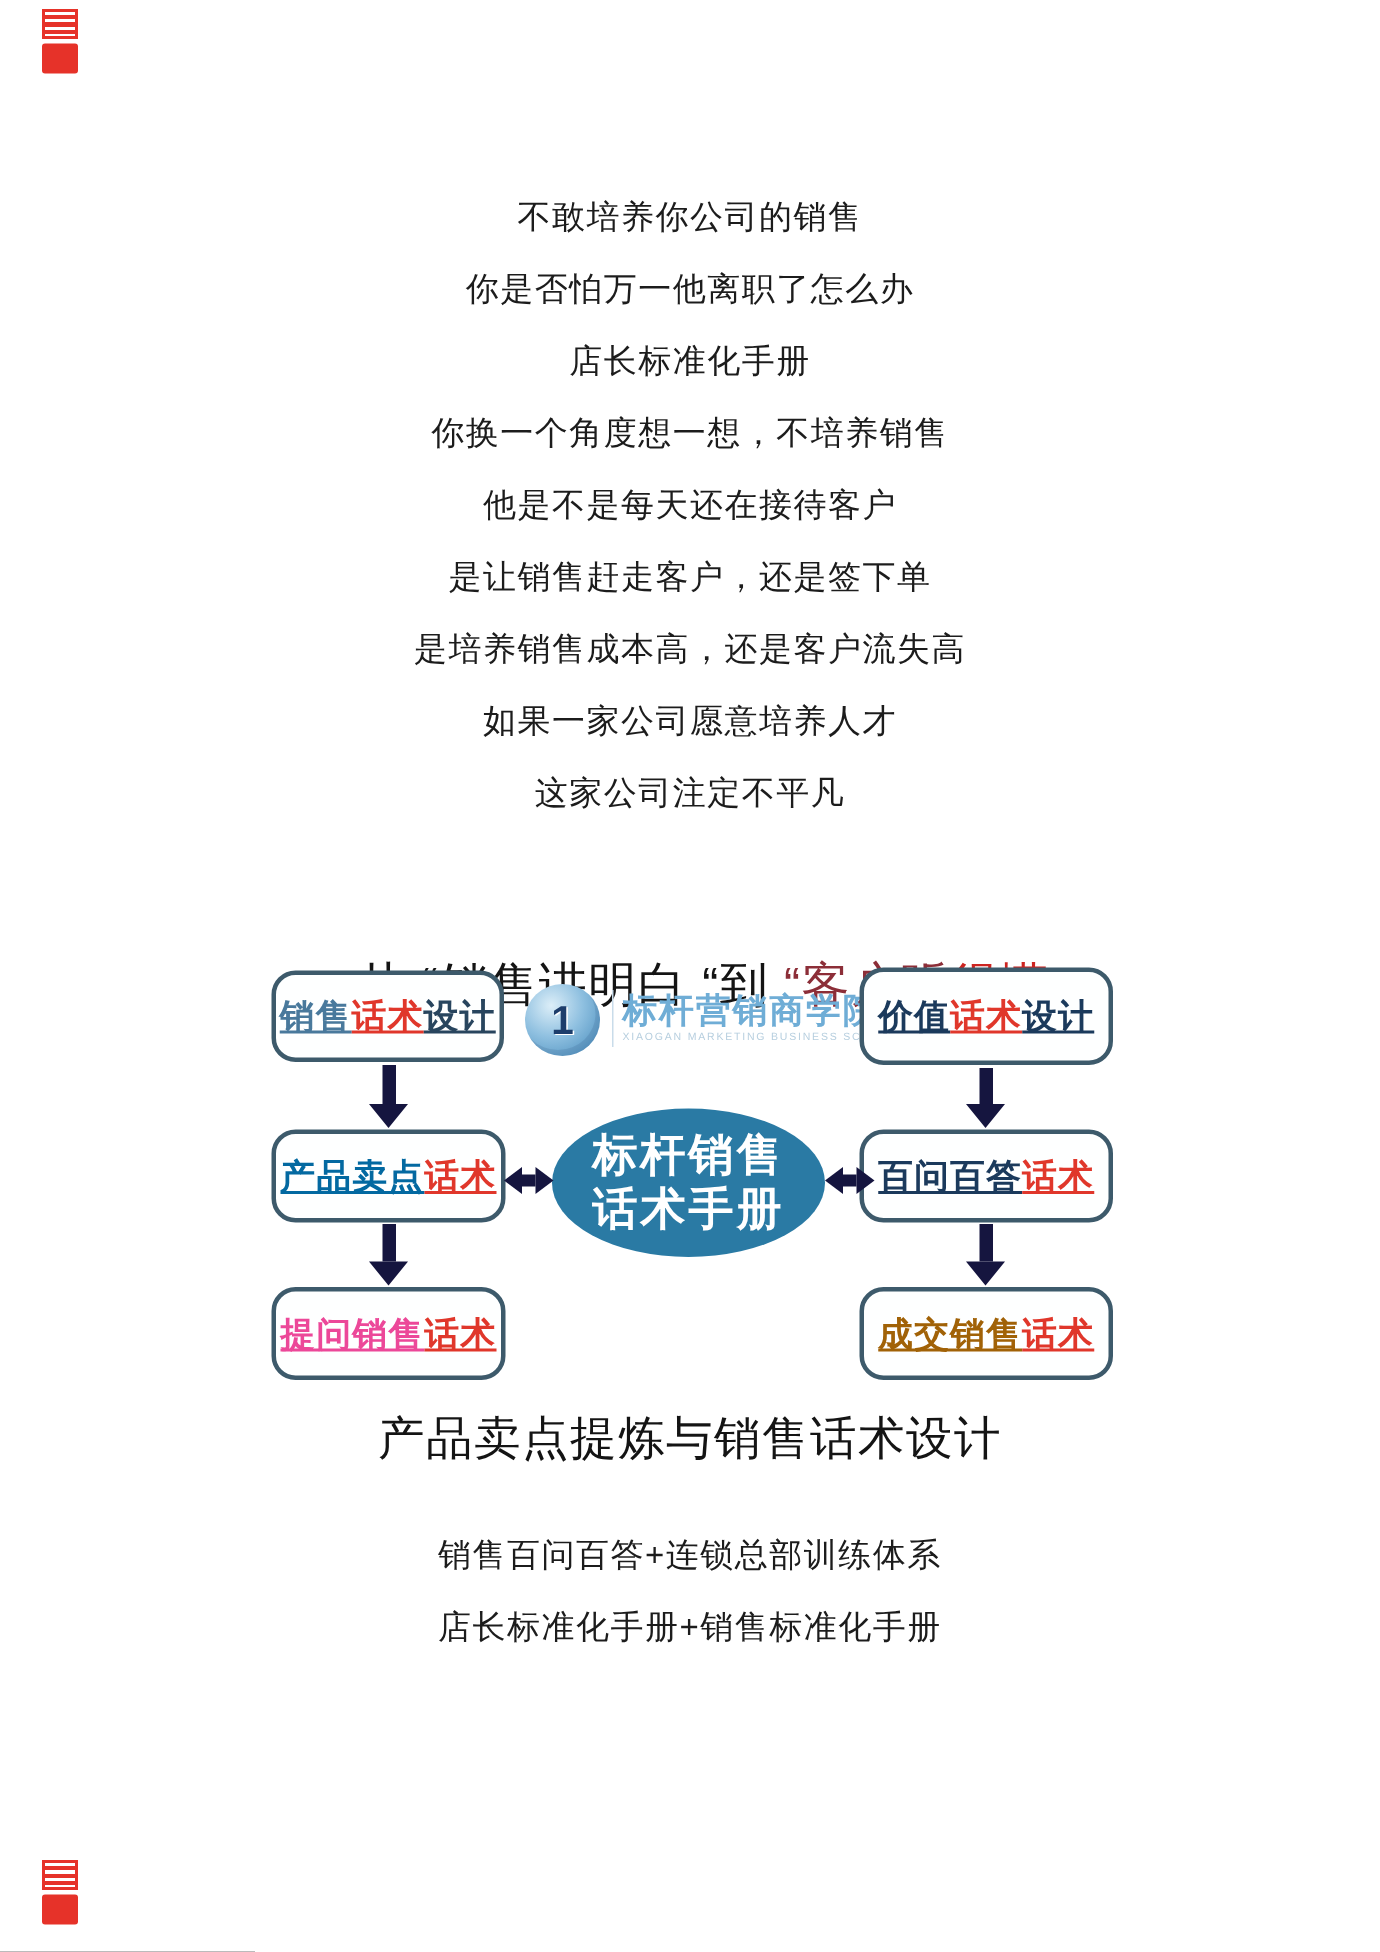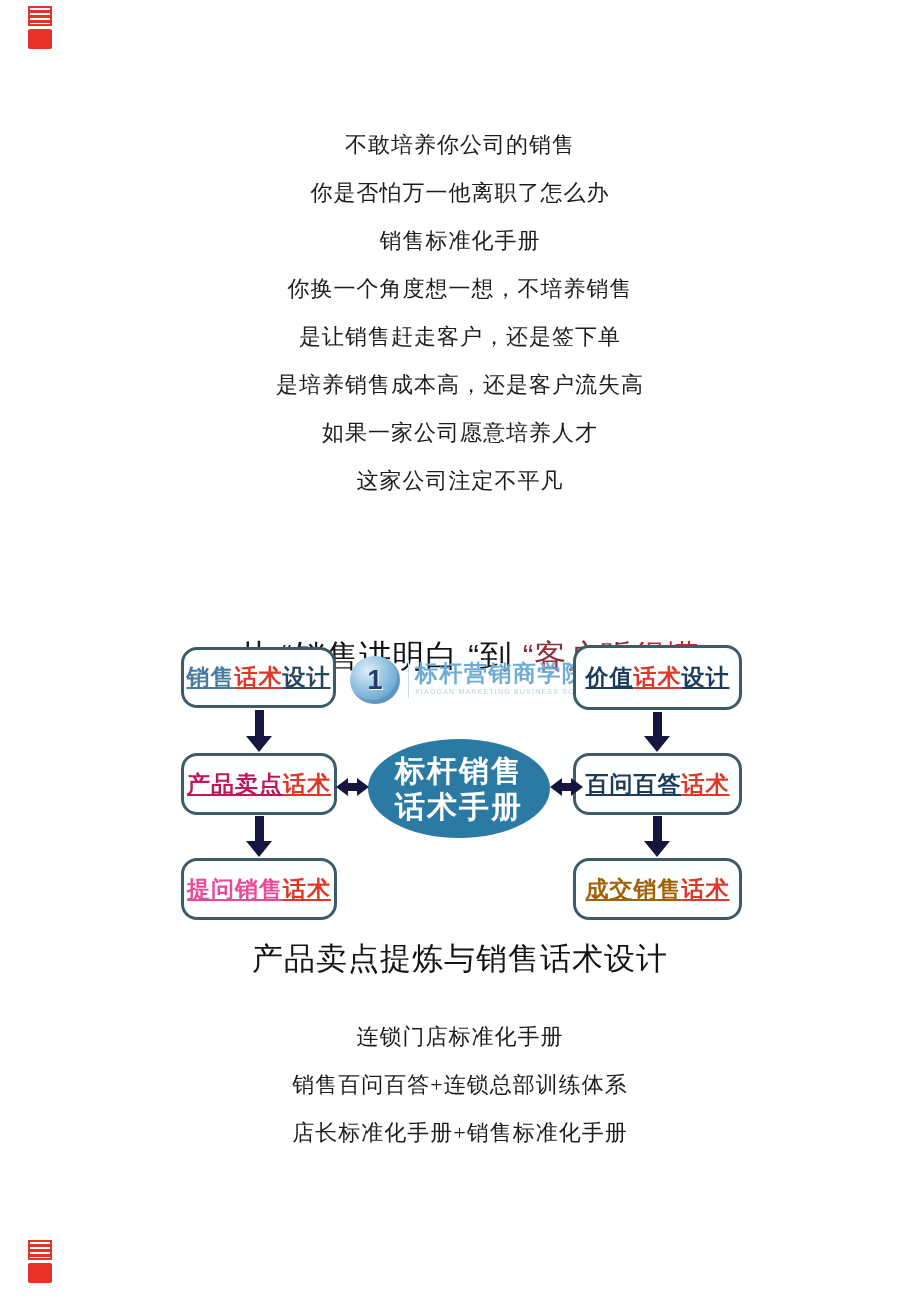--- a/index.html
+++ b/index.html
@@ -22,21 +22,21 @@
     background:repeating-linear-gradient(180deg,#ffffff 0 2px,#e63229 2px 5px);
   }
   .corner-mark .cm-bottom{
     margin-top:3px;width:24px;height:20px;background:#e63229;border-radius:2px;
   }
   .corner-mark.top{top:6px;}
   .corner-mark.bottom{top:1240px;}
 
   
   .text-block{position:absolute;left:0;width:920px;text-align:center;color:#1c1c1c;}
-  .text-block .line{height:48px;line-height:48px;font-size:22px;letter-spacing:1px;font-family:Liberation Serif, serif;}
+  .text-block .line{height:48px;line-height:48px;font-size:22px;letter-spacing:1px;}
   #intro-lines{top:121px;}
   #footer-lines{top:1013px;}
 
   
   .headline{
     position:absolute;top:598px;left:0;width:920px;
     text-align:center;font-size:32px;letter-spacing:1px;
     color:#141414;white-space:pre;
   }
 
@@ -117,22 +117,23 @@
     <div class="cm-bottom"></div>
   </div>
   <div class="corner-mark bottom">
     <div class="cm-top"></div>
     <div class="cm-bottom"></div>
   </div>
 
   <div id="intro-lines" class="text-block">
       <div class="line">不敢培养你公司的销售</div>
       <div class="line">你是否怕万一他离职了怎么办</div>
-      <div class="line">销售标准化手册</div>
+      <div class="line">店长标准化手册</div>
       <div class="line">你换一个角度想一想，不培养销售</div>
+      <div class="line">他是不是每天还在接待客户</div>
       <div class="line">是让销售赶走客户，还是签下单</div>
       <div class="line">是培养销售成本高，还是客户流失高</div>
       <div class="line">如果一家公司愿意培养人才</div>
       <div class="line">这家公司注定不平凡</div>
     </div>
 
   <div class="headline">
     <span>从 “销售讲明白 “到 </span><span id="hl-dark" style="color: rgb(140, 46, 56);">“客户听</span><span id="hl-bright" style="color: rgb(205, 36, 32);">得懂 “</span>
   </div>
 
@@ -151,21 +152,21 @@
         <span style="color: rgb(73, 121, 156);">销售</span>
         <span style="color: rgb(224, 55, 43);">话术</span>
         <span style="color: rgb(40, 69, 94);">设计</span>
       </div>
     <div class="flow-box" id="box-1">
         <span style="color: rgb(27, 58, 92); text-align: center;">价值</span>
         <span style="color: rgb(224, 55, 43);">话术</span>
         <span style="color: rgb(27, 58, 92);">设计</span>
       </div>
     <div class="flow-box" id="box-2">
-        <span style="color: #be185d;">产品卖点</span>
+        <span style="color: #0369a1;">产品卖点</span>
         <span style="color: rgb(224, 55, 43);">话术</span>
       </div>
     <div class="flow-box" id="box-3">
         <span style="color: rgb(27, 58, 92);">百问百答</span>
         <span style="color: rgb(224, 55, 43);">话术</span>
       </div>
     <div class="flow-box" id="box-4">
         <span style="color: #ec4899;">提问销售</span>
         <span style="color: rgb(224, 55, 43);">话术</span>
       </div>
@@ -204,18 +205,17 @@
     <div class="h-arrow" id="ha-1">
         <div class="hl"></div>
         <div class="hbar"></div>
         <div class="hr"></div>
       </div>
   </div>
 
   <div class="section-title">产品卖点提炼与销售话术设计</div>
 
   <div id="footer-lines" class="text-block">
-      <div class="line">连锁门店标准化手册</div>
       <div class="line">销售百问百答+连锁总部训练体系</div>
       <div class="line">店长标准化手册+销售标准化手册</div>
     </div>
 
 </div>
 
 </body></html>

